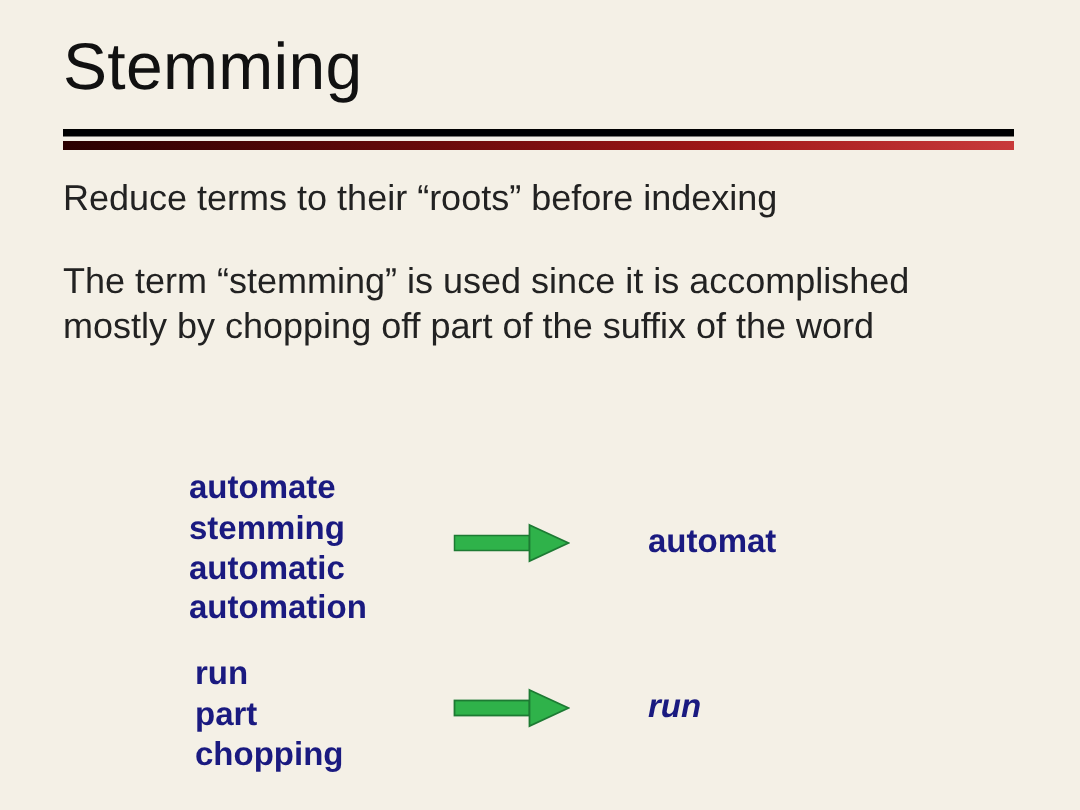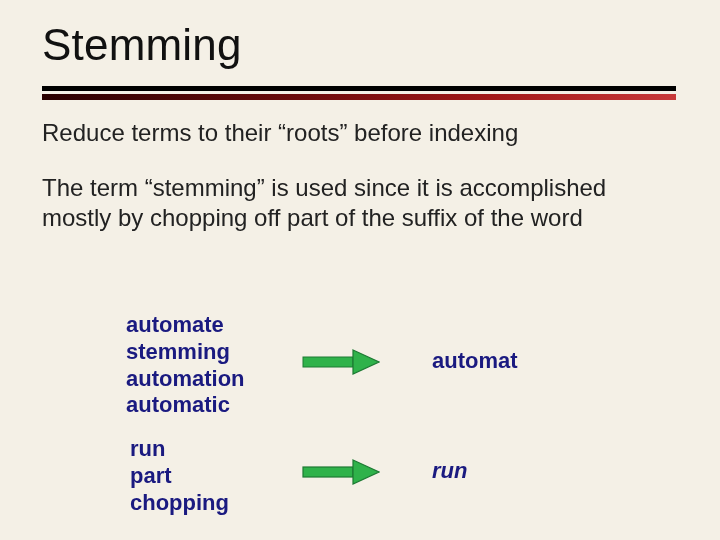--- a/index.html
+++ b/index.html
@@ -84,22 +84,22 @@
   </div>
 
   <div class="body">
     <div class="p1">Reduce terms to their “roots” before indexing</div>
     <div class="p2">The term “stemming” is used since it is accomplished mostly by chopping off part of the suffix of the word</div>
   </div>
 
   <div class="wordblock" style="left:126px; top:312px;">
     <div>automate</div>
     <div>stemming</div>
+    <div>automatic</div>
     <div>automation</div>
-    <div>automatic</div>
   </div>
 
   <div class="arrow-wrap" style="left:302px; top:348px;">
     <svg class="arrow-svg" width="78" height="28" viewBox="0 0 78 28">
       <g>
         <rect x="1" y="9" width="50" height="10" stroke-width="1.2" fill="#2fb24a"></rect>
         <rect x="1" y="9" width="50" height="10" fill="none" stroke="#1d7a33"></rect>
         <polygon points="51,2 77,14 51,26" fill="#2fb24a"></polygon>
         <polygon points="51,2 77,14 51,26" fill="none" stroke-width="1.2" stroke="#1d7a33"></polygon>
       </g>

